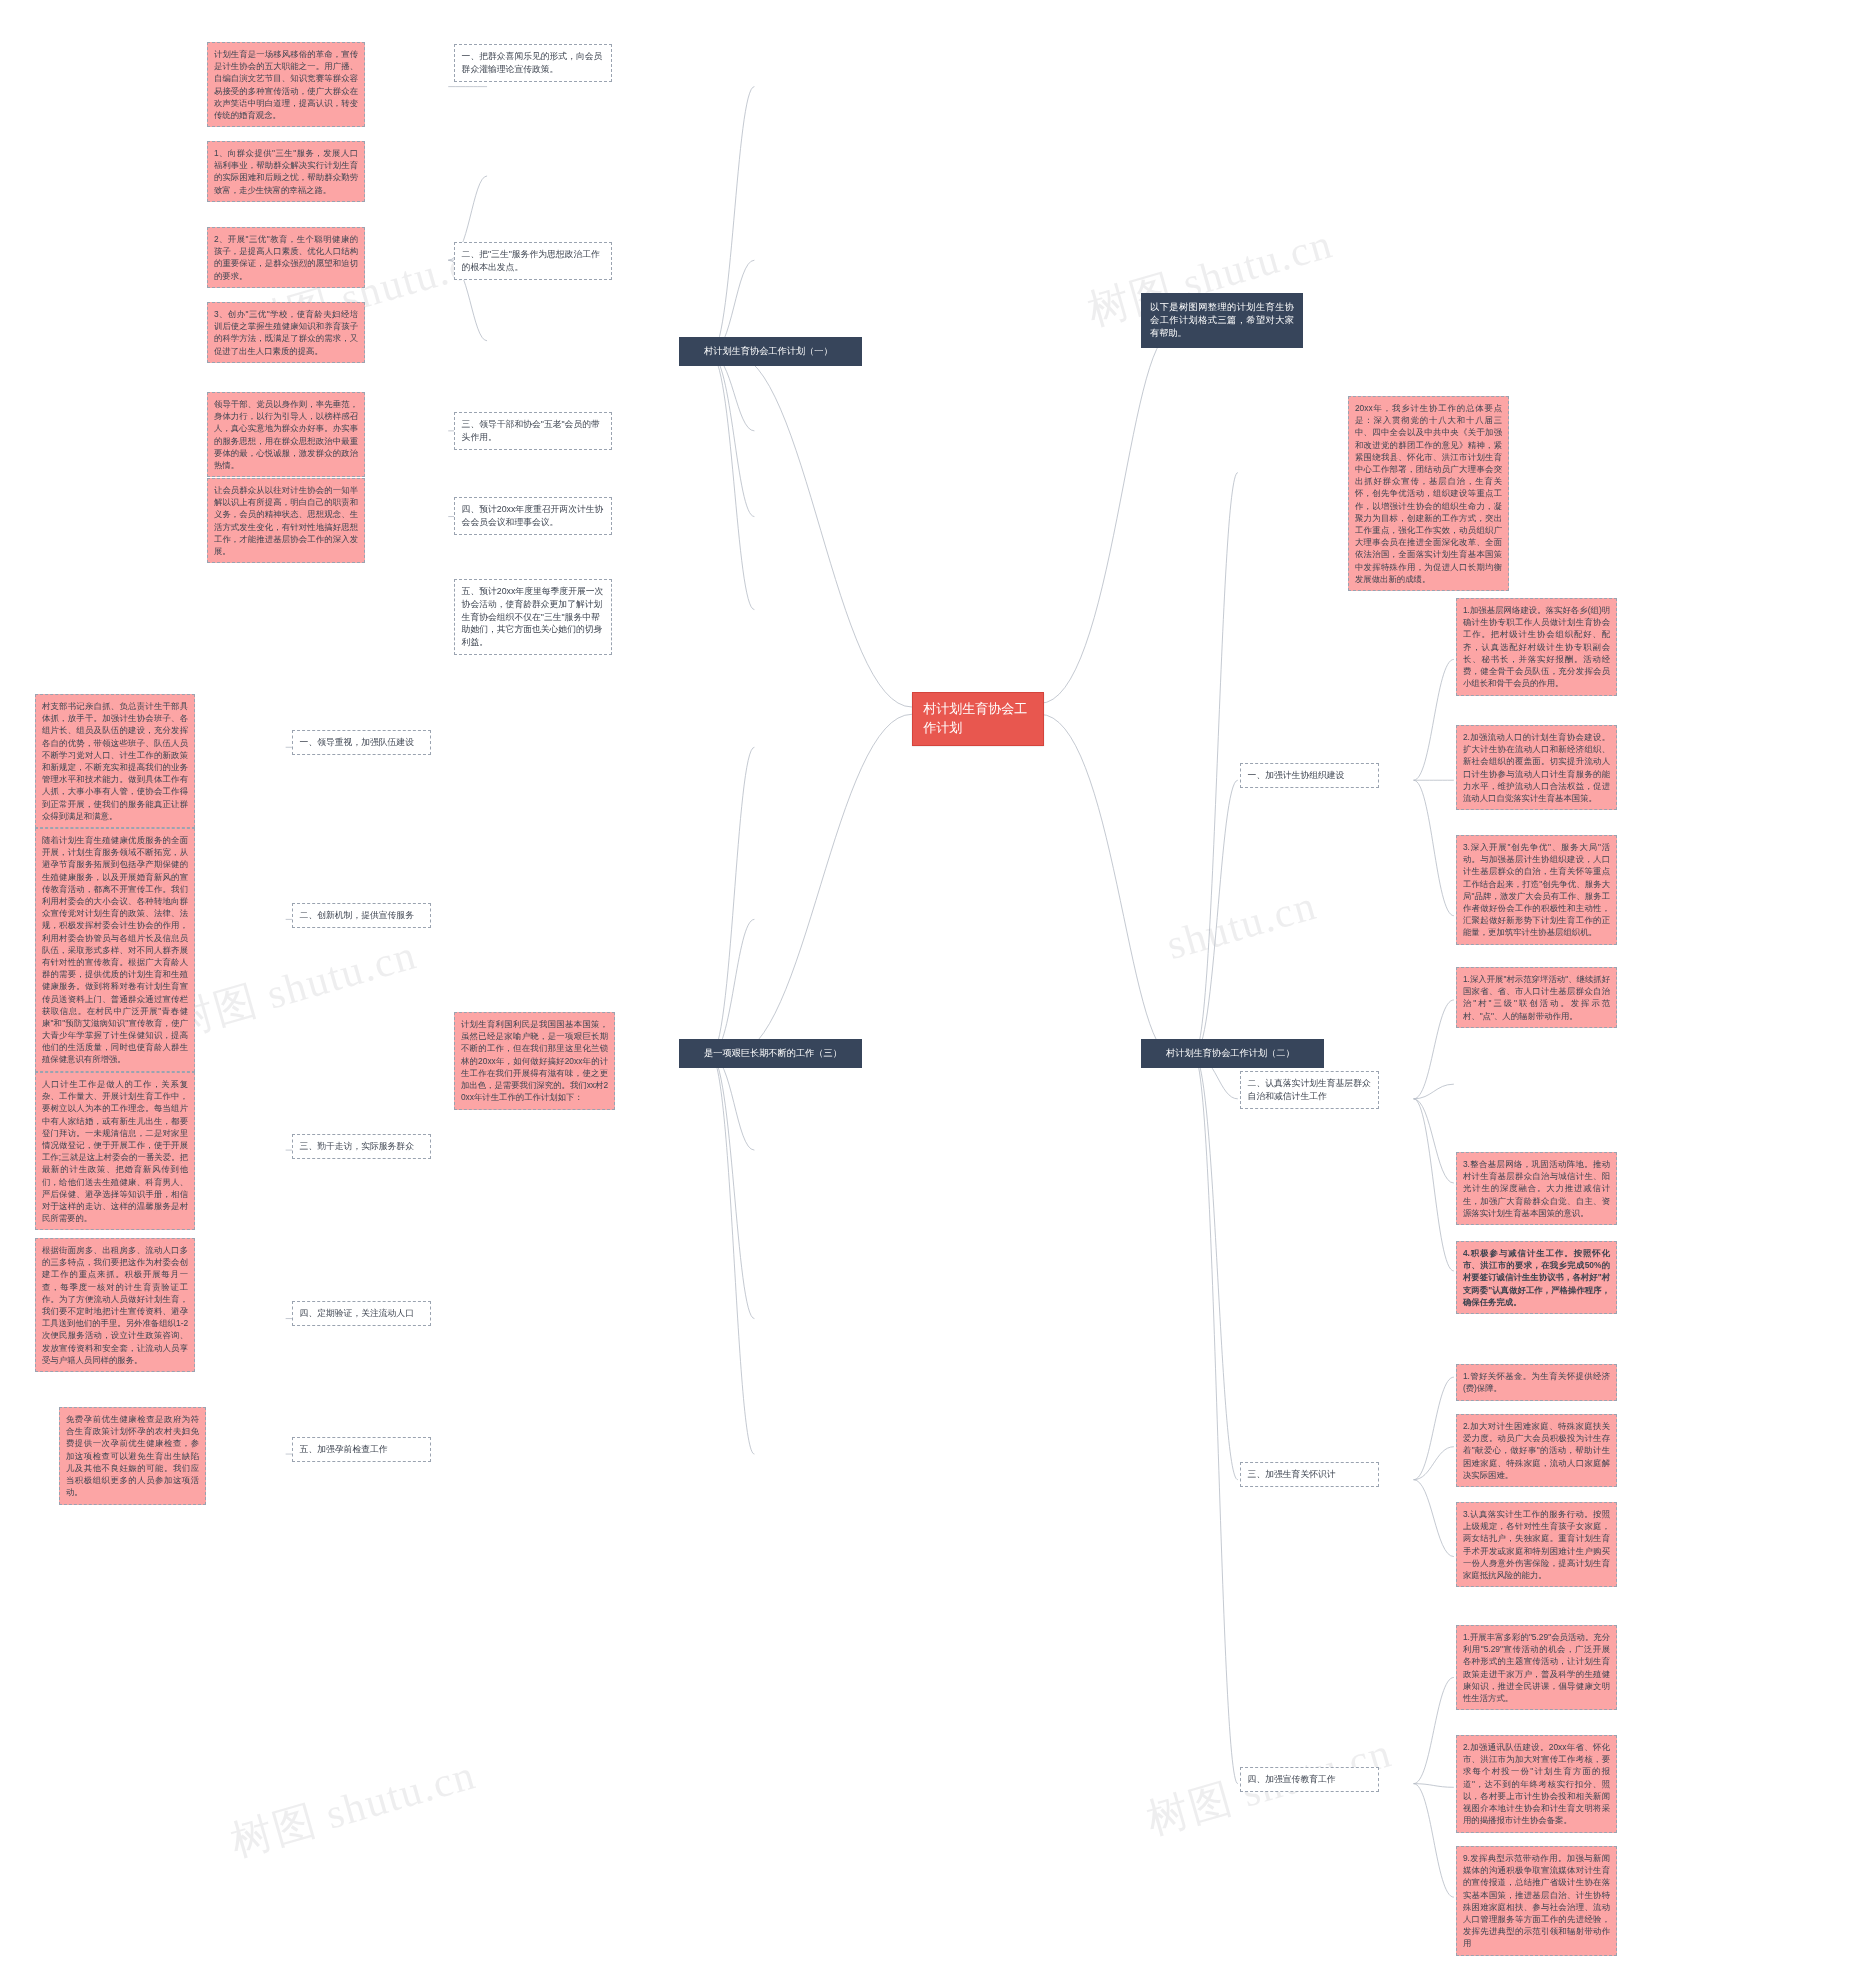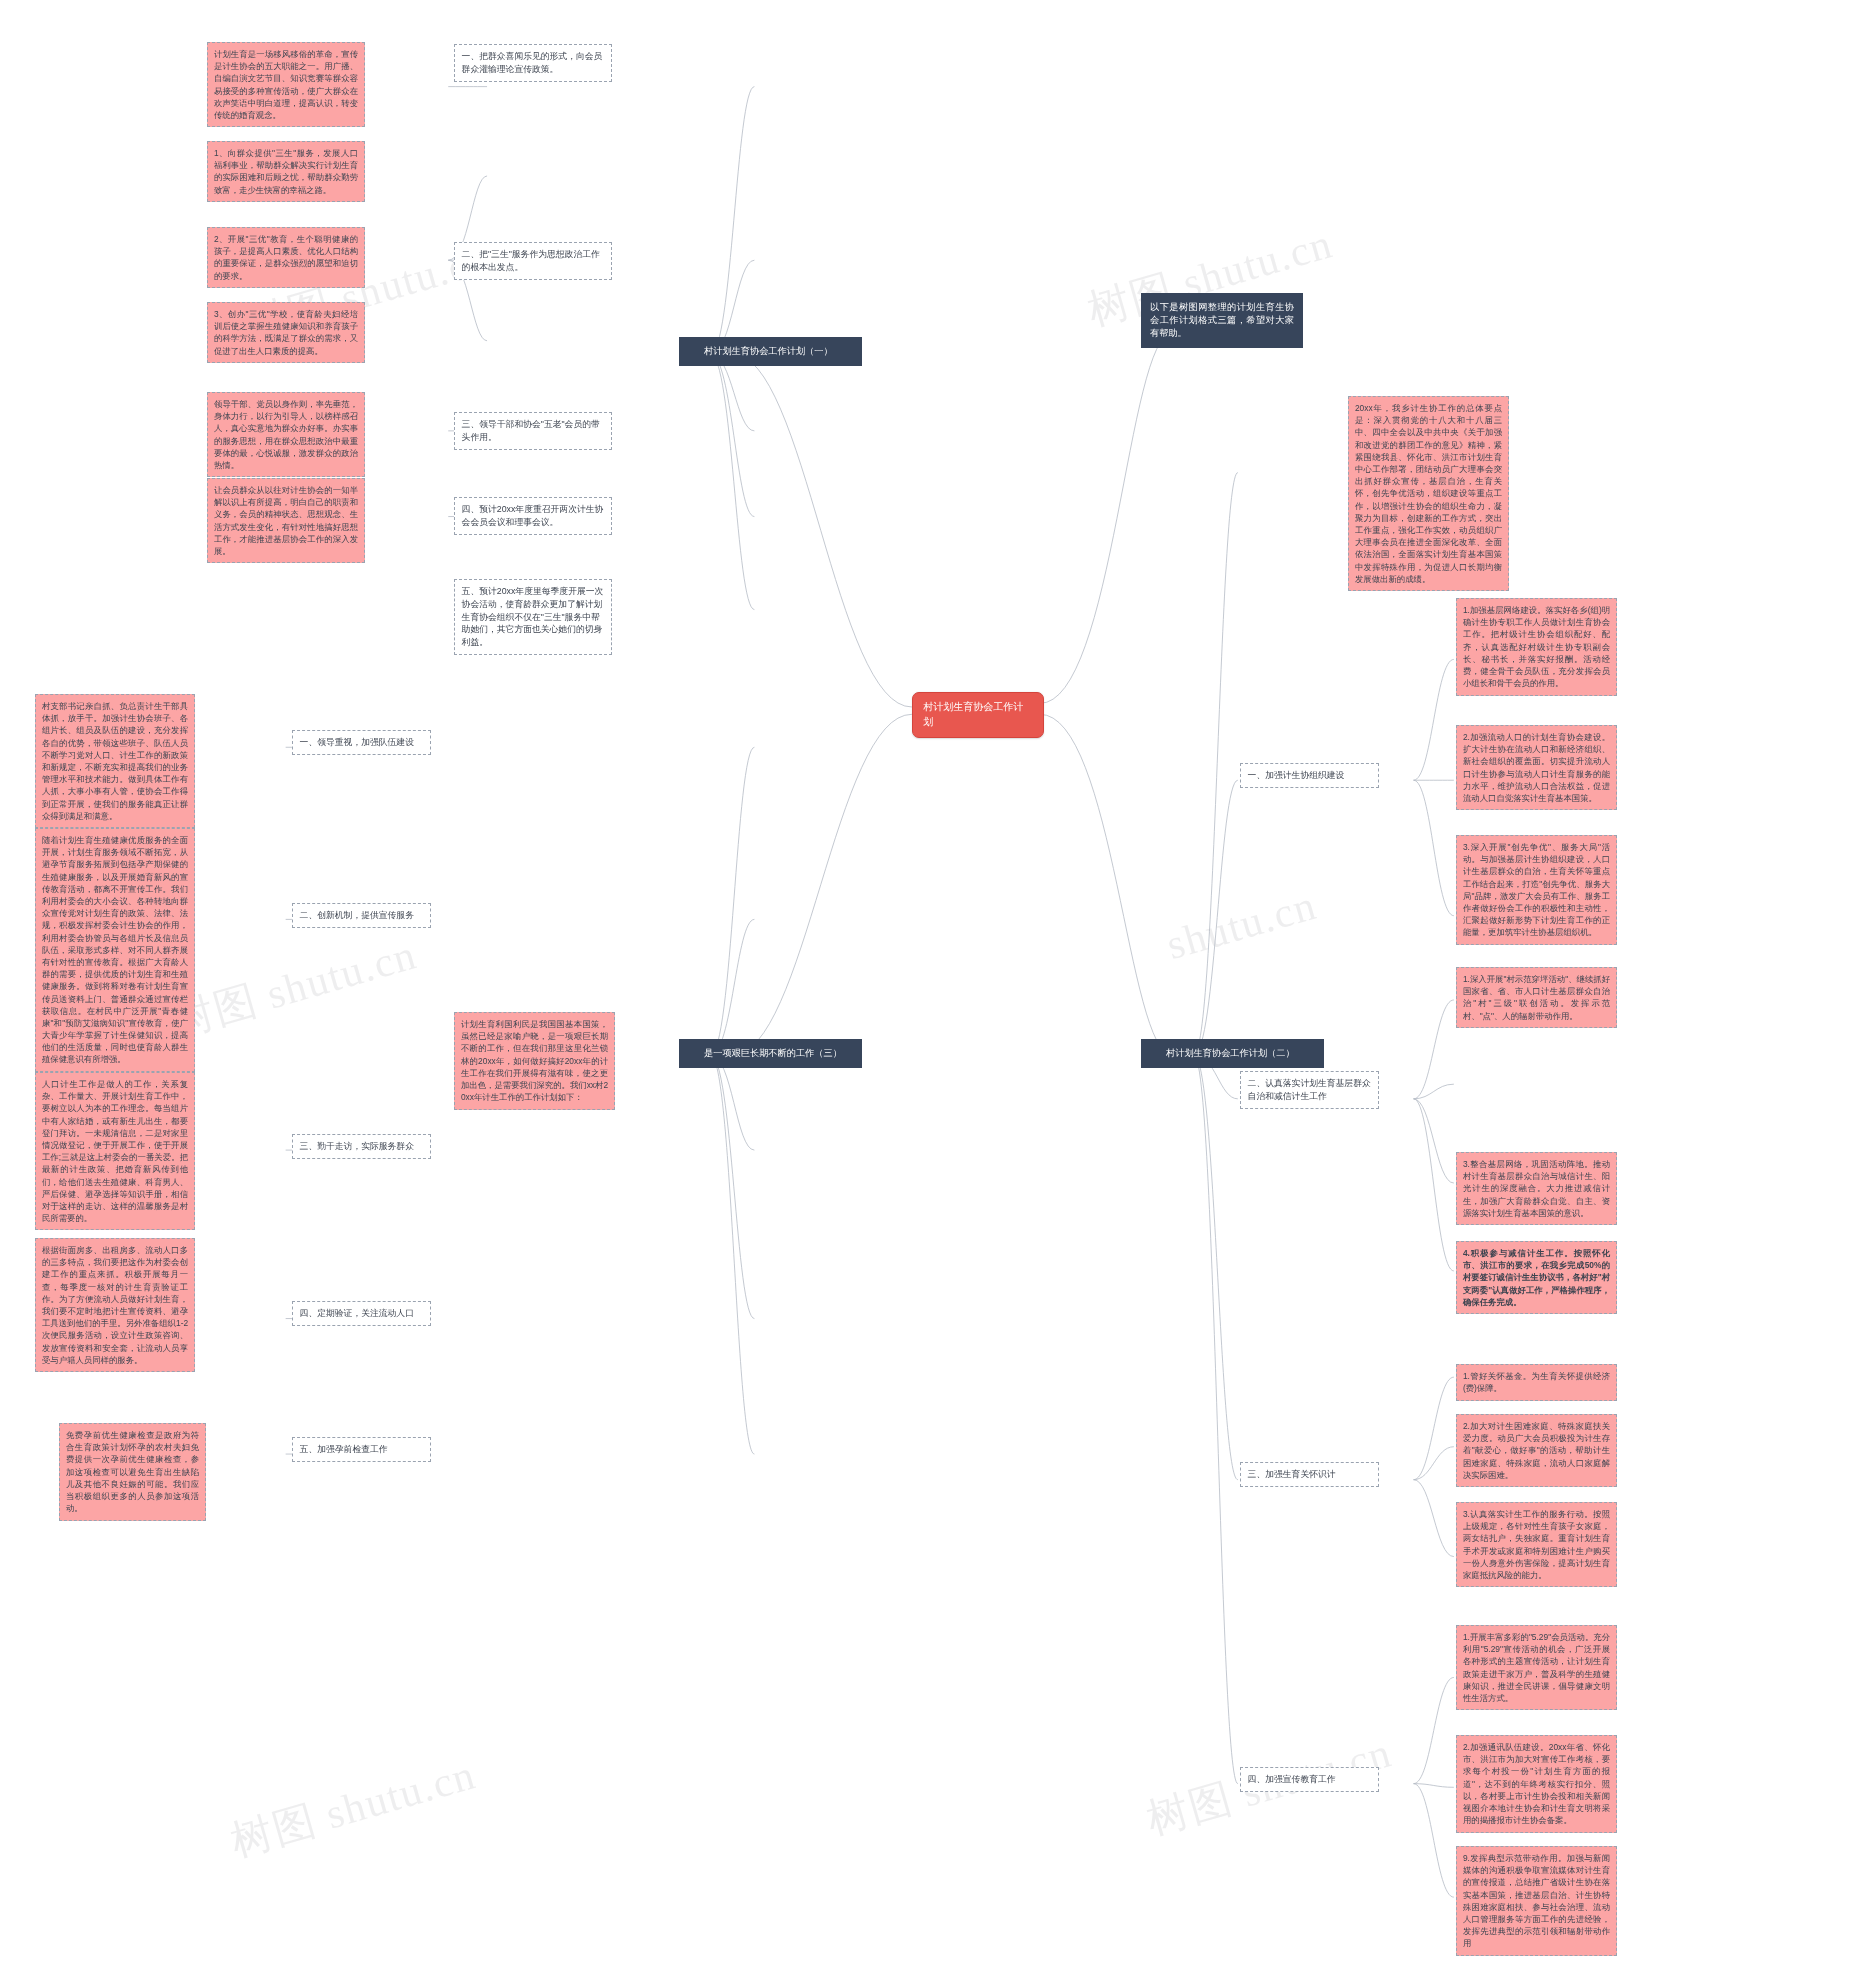--- a/index.html
+++ b/index.html
@@ -69,22 +69,22 @@
     display: flex;
     align-items: center;
     text-align: left;
     padding-left: 24px;
   }
   
   .root {
     background: #e8574f;
     color: #ffffff;
     border: 0.7px solid #d4443c;
-    border-radius: 7px;
-    font-size: 10px;
+    border-radius: 0;
+    font-size: 13px;
     padding: 7.3px 10.3px;
     display: flex;
     align-items: center;
     justify-content: center;
     box-shadow: 0 0.7px 1.5px rgba(0,0,0,0.15);
   }
   svg.links {
     position: absolute;
     left: 0; top: 0;
     width: 1875px;
@@ -204,21 +204,21 @@
   <div class="node branch" style="left:292px; top:903px; width:139px;">二、创新机制，提供宣传服务</div>
   <div class="node leaf" style="left:35px; top:828px; width:160px;">随着计划生育生殖健康优质服务的全面开展，计划生育服务领域不断拓宽，从避孕节育服务拓展到包括孕产期保健的生殖健康服务，以及开展婚育新风的宣传教育活动，都离不开宣传工作。我们利用村委会的大小会议、各种转地向群众宣传党对计划生育的政策、法律、法规，积极发挥村委会计生协会的作用，利用村委会协管员与各组片长及信息员队伍，采取形式多样、对不同人群齐展有针对性的宣传教育。根据广大育龄人群的需要，提供优质的计划生育和生殖健康服务。做到将释对卷有计划生育宣传员送资料上门、普通群众通过宣传栏获取信息。在村民中广泛开展"青春健康"和"预防艾滋病知识"宣传教育，使广大青少年学掌握了计生保健知识，提高他们的生活质量，同时也使育龄人群生殖保健意识有所增强。</div>
 
   <div class="node branch" style="left:292px; top:1134px; width:139px;">三、勤干走访，实际服务群众</div>
   <div class="node leaf" style="left:35px; top:1072px; width:160px;">人口计生工作是做人的工作，关系复杂、工作量大、开展计划生育工作中，要树立以人为本的工作理念。每当组片中有人家结婚，或有新生儿出生，都要登门拜访。一未规清信息，二是对家里情况做登记，便于开展工作，使于开展工作;三就是这上村委会的一番关爱。把最新的计生政策、把婚育新风传到他们，给他们送去生殖健康、科育男人、严后保健、避孕选择等知识手册，相信对于这样的走访、这样的温馨服务是村民所需要的。</div>
 
   <div class="node branch" style="left:292px; top:1301px; width:139px;">四、定期验证，关注流动人口</div>
   <div class="node leaf" style="left:35px; top:1238px; width:160px;">根据街面房多、出租房多、流动人口多的三多特点，我们要把这作为村委会创建工作的重点来抓。积极开展每月一查，每季度一核对的计生育责验证工作。为了方便流动人员做好计划生育，我们要不定时地把计生宣传资料、避孕工具送到他们的手里。另外准备组织1-2次便民服务活动，设立计生政策咨询、发放宣传资料和安全套，让流动人员享受与户籍人员同样的服务。</div>
 
   <div class="node branch" style="left:292px; top:1437px; width:139px;">五、加强孕前检查工作</div>
-  <div class="node leaf" style="left:59px; top:1407px; width:147px;margin-top:16px;">免费孕前优生健康检查是政府为符合生育政策计划怀孕的农村夫妇免费提供一次孕前优生健康检查，参加这项检查可以避免生育出生缺陷儿及其他不良妊娠的可能。我们应当积极组织更多的人员参加这项活动。</div>
+  <div class="node leaf" style="left:59px; top:1407px; width:147px;">免费孕前优生健康检查是政府为符合生育政策计划怀孕的农村夫妇免费提供一次孕前优生健康检查，参加这项检查可以避免生育出生缺陷儿及其他不良妊娠的可能。我们应当积极组织更多的人员参加这项活动。</div>
 
   <div class="node dark center" style="left:1141px; top:1039px; width:183px; min-height:29px;">村计划生育协会工作计划（二）</div>
   <div class="node leaf" style="left:1348px; top:396px; width:161px;">20xx年，我乡计生协工作的总体要点是：深入贯彻党的十八大和十八届三中、四中全会以及中共中央《关于加强和改进党的群团工作的意见》精神，紧紧围绕我县、怀化市、洪江市计划生育中心工作部署，团结动员广大理事会突出抓好群众宣传，基层自治，生育关怀，创先争优活动，组织建设等重点工作，以增强计生协会的组织生命力，凝聚力为目标，创建新的工作方式，突出工作重点，强化工作实效，动员组织广大理事会员在推进全面深化改革、全面依法治国，全面落实计划生育基本国策中发挥特殊作用，为促进人口长期均衡发展做出新的成绩。</div>
 
   <div class="node branch" style="left:1240px; top:763px; width:139px;">一、加强计生协组织建设</div>
   <div class="node leaf" style="left:1456px; top:598px; width:161px;">1.加强基层网络建设。落实好各乡(组)明确计生协专职工作人员做计划生育协会工作。把村级计生协会组织配好、配齐，认真选配好村级计生协专职副会长、秘书长，并落实好报酬。活动经费，健全骨干会员队伍，充分发挥会员小组长和骨干会员的作用。</div>
   <div class="node leaf" style="left:1456px; top:725px; width:161px;">2.加强流动人口的计划生育协会建设。扩大计生协在流动人口和新经济组织、新社会组织的覆盖面。切实提升流动人口计生协参与流动人口计生育服务的能力水平，维护流动人口合法权益，促进流动人口自觉落实计生育基本国策。</div>
   <div class="node leaf" style="left:1456px; top:835px; width:161px;">3.深入开展"创先争优"、服务大局"活动。与加强基层计生协组织建设，人口计生基层群众的自治，生育关怀等重点工作结合起来，打造"创先争优、服务大局"品牌，激发广大会员有工作、服务工作者做好份会工作的积极性和主动性，汇聚起做好新形势下计划生育工作的正能量，更加筑牢计生协基层组织机。</div>
 
   <div class="node branch" style="left:1240px; top:1071px; width:139px;">二、认真落实计划生育基层群众自治和减信计生工作</div>

